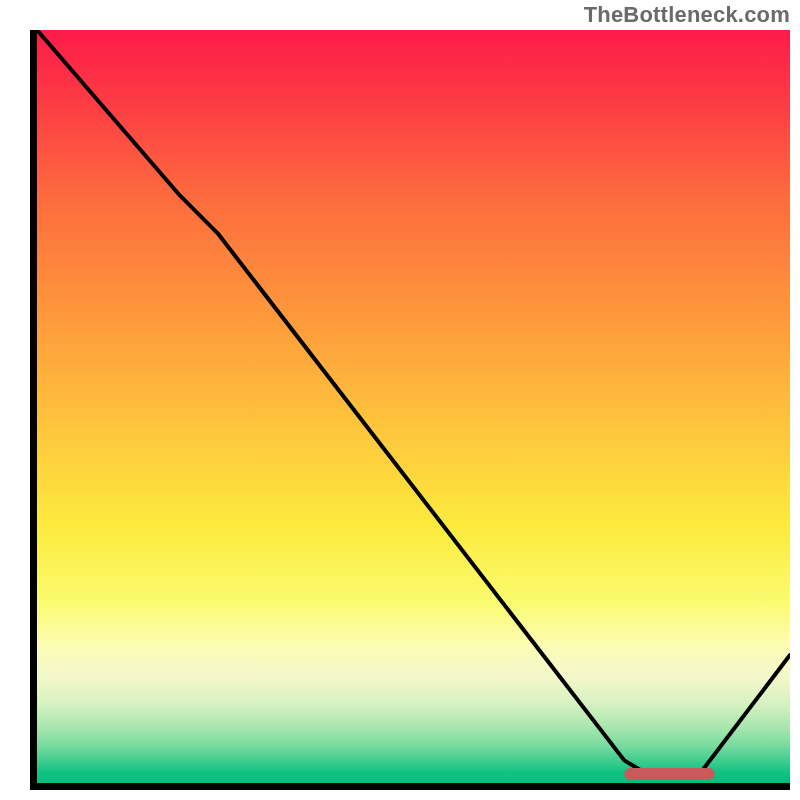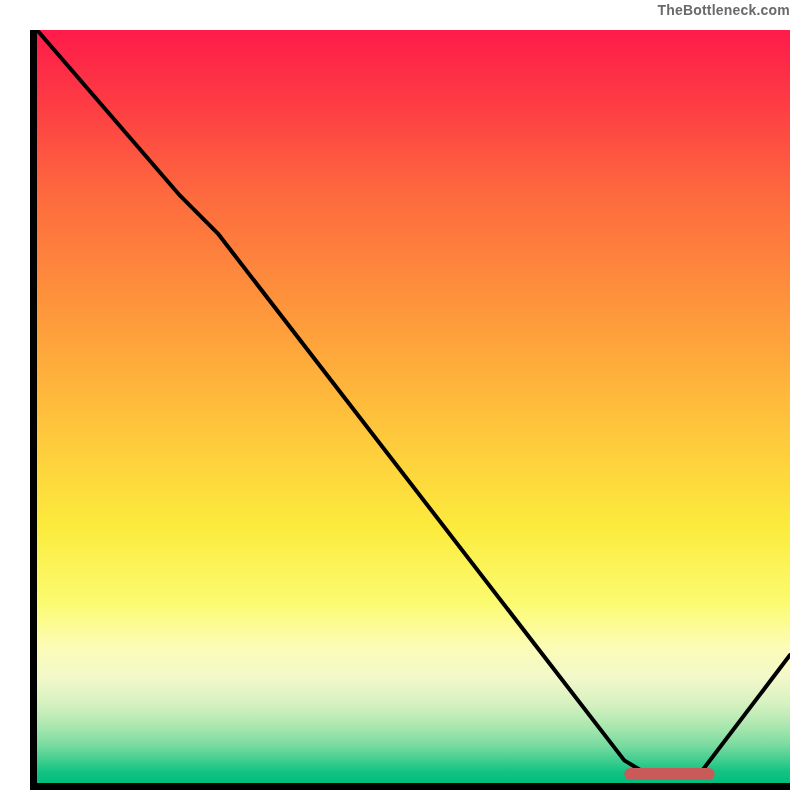--- a/index.html
+++ b/index.html
@@ -9,21 +9,21 @@
     height: 800px;
     background: #fff;
     font-family: Arial, Helvetica, sans-serif;
     overflow: hidden;
     position: relative;
   }
   .attribution {
     position: absolute;
     top: 2px;
     right: 10px;
-    font-size: 14px;
+    font-size: 22px;
     font-weight: 600;
     color: #6a6a6a;
     letter-spacing: 0.2px;
   }
   .plot {
     position: absolute;
     left: 30px;
     top: 30px;
     width: 760px;
     height: 760px;

